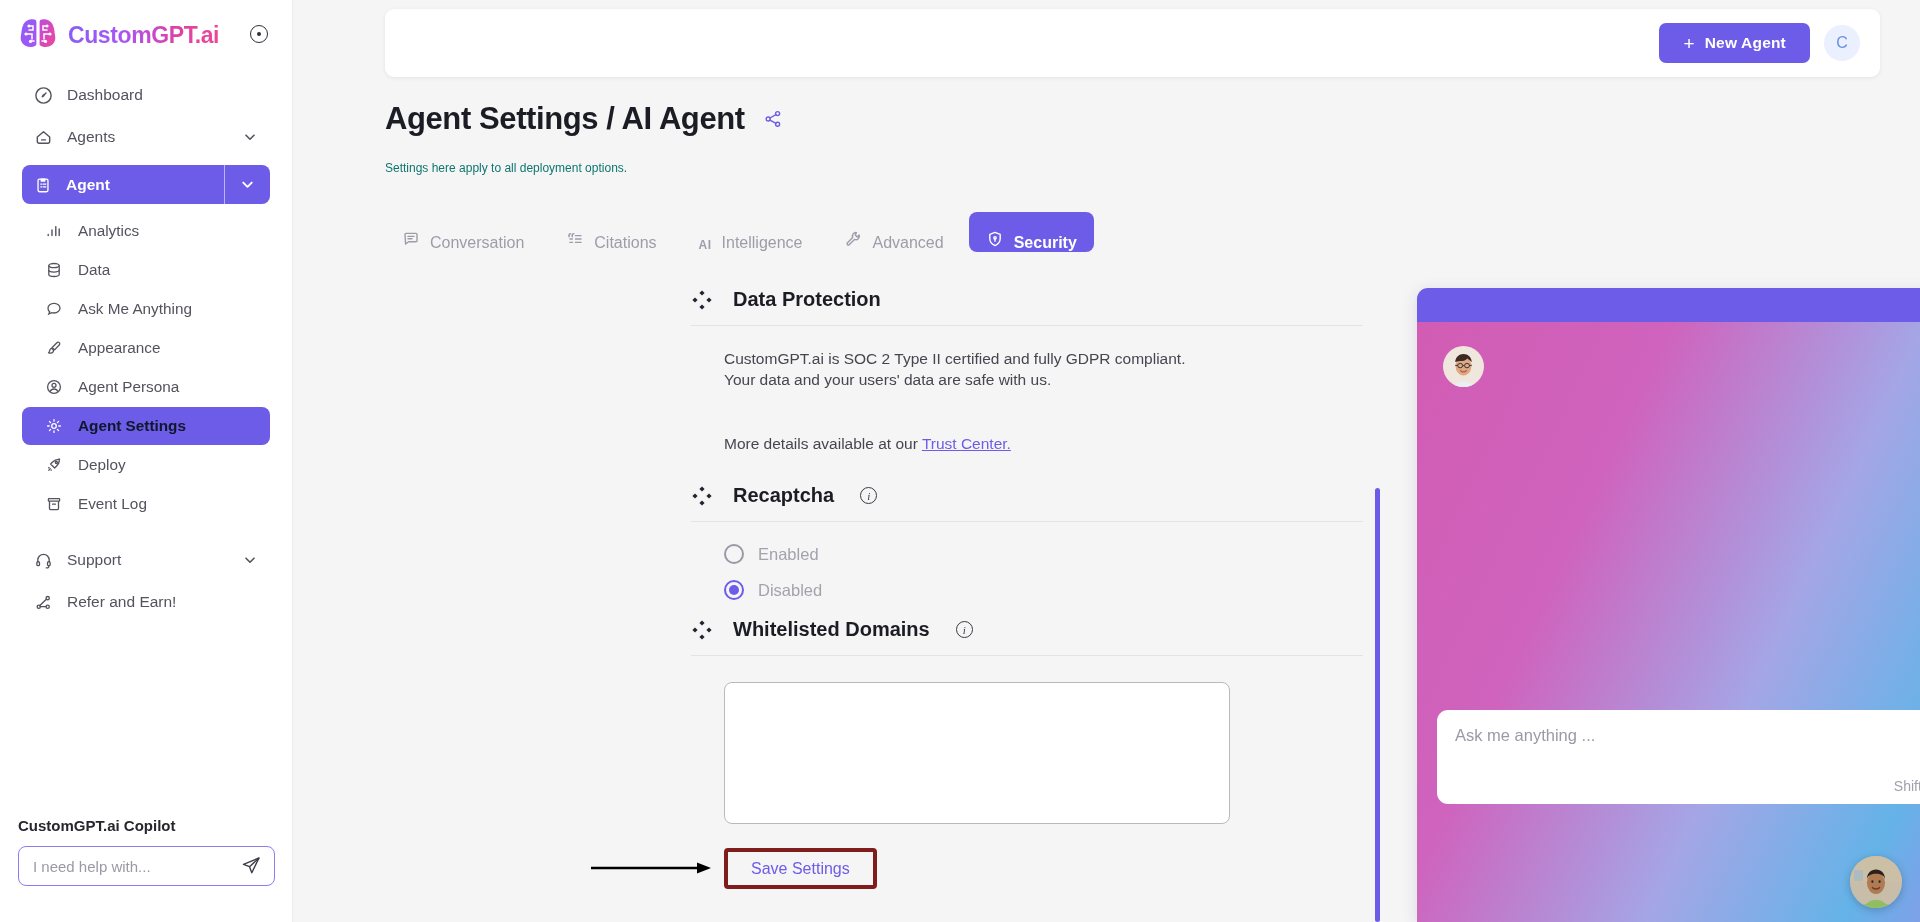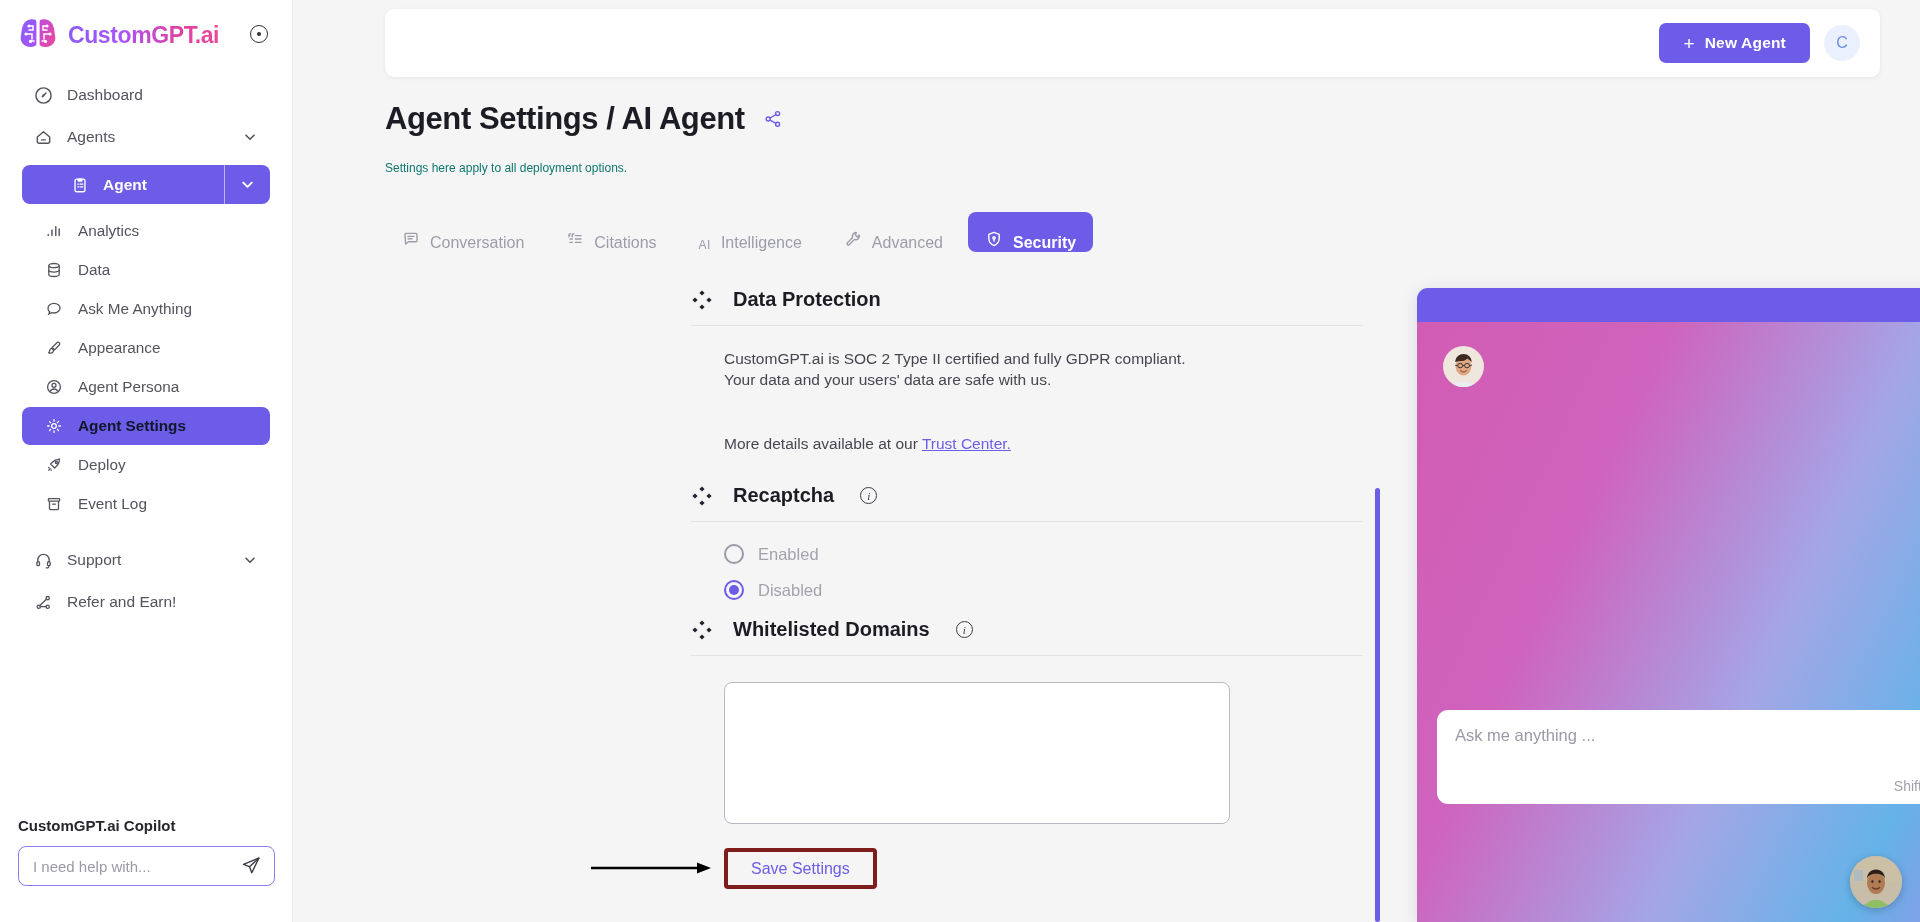--- a/index.html
+++ b/index.html
@@ -46,21 +46,21 @@
   .nav-item .ico { width: 19px; height: 19px; flex: 0 0 19px; display:flex; align-items:center; justify-content:center; }
   .nav-item .ico svg { width: 19px; height: 19px; display: block; }
   .nav-item .chev { margin-left: auto; width: 16px; height: 16px; }
 
   .nav-group-active {
     display: flex; align-items: stretch; margin: 8px 22px 8px 22px;
     height: 39px; border-radius: 8px; overflow: hidden; background: #6c5ce7;
   }
   .nav-group-active .main {
     flex: 1; display: flex; align-items: center; gap: 14px; padding: 0 12px;
-    color: #ffffff; font-size: 15.5px; font-weight: bold; cursor: pointer; margin-left: 37px;
+    color: #ffffff; font-size: 15.5px; font-weight: bold; cursor: pointer;
   }
   .nav-group-active .main svg { width: 18px; height: 18px; }
   .nav-group-active .caret {
     width: 46px; display: flex; align-items: center; justify-content: center;
     border-left: 1.5px solid rgba(255,255,255,.55); cursor: pointer;
   }
   .nav-group-active .caret svg { width: 17px; height: 17px; }
 
   .sub-item {
     display: flex; align-items: center; gap: 15px;
@@ -119,21 +119,21 @@
 
   .tabs { position: absolute; left: 92px; top: 212px; display: flex; align-items: center; gap: 8px; }
   .tab {
     display: flex; align-items: flex-end; gap: 10px;
     height: 40px; padding: 0 17px; border-radius: 8px;
     font-size: 16px; color: #9d9da9; cursor: pointer;
   }
   .tab svg { width: 18px; height: 18px; }
   .tab.active { background: #6c5ce7; color: #ffffff; font-weight: bold; }
   .tab.active svg { stroke: #fff; }
-  .tab-ai-glyph { font-size: 12px; letter-spacing: .5px; font-weight: normal; color:#9d9da9;}
+  .tab-ai-glyph { font-size: 12px; letter-spacing: .5px; font-weight: bold; color:#9d9da9;}
 
   
   .settings { position: absolute; left: 398px; top: 288px; width: 672px; }
   .sect-head { display: flex; align-items: center; gap: 20px; }
   .sect-diamonds { width: 22px; height: 22px; flex:0 0 22px; }
   .sect-title { font-size: 20px; font-weight: bold; color: #1c1c24; }
   .info-dot {
     width: 17px; height: 17px; border: 1.4px solid #3a3a45; border-radius: 50%;
     display: inline-flex; align-items: center; justify-content: center;
     font-size: 11px; font-family: "Liberation Serif", serif; color: #3a3a45;

